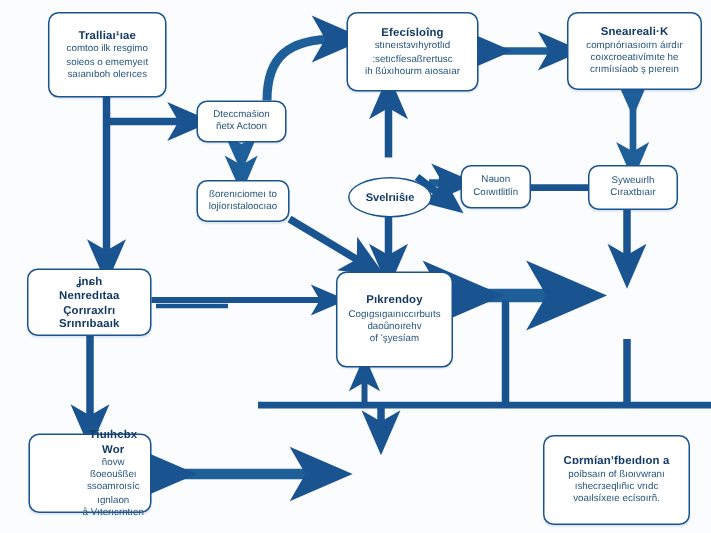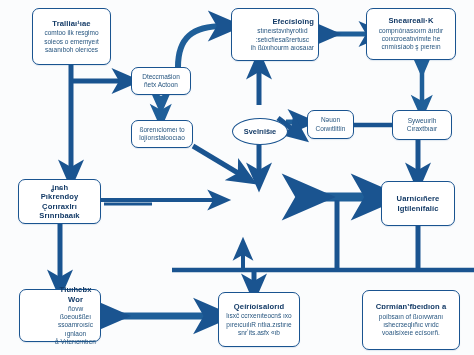--- a/index.html
+++ b/index.html
@@ -159,28 +159,28 @@
   <div class="node only" style="left:131px;top:67px;width:60px;height:28px;">
     <div class="b" style="white-space:pre-line;">Dteccmaŝion
 ñetx Actoon</div>
   </div>
 
   <div class="node only" style="left:131px;top:120px;width:62px;height:28px;">
     <div class="b" style="white-space:pre-line;">ßorenıciomeı to
 lojíorıstaloocıao</div>
   </div>
 
-  <div class="node" style="left:231px;top:8px;width:88px;height:53px;align-items:flex-end;">
+  <div class="node" style="left:231px;top:8px;width:88px;height:53px;">
     <div class="t">Efecísloîng</div>
     <div class="b" style="white-space:pre-line;">stıneıstɜvıhyrotlıd
 :setıcfíesaßrertusc
 ih ßúxıhourm aıosaıar</div>
   </div>
 
-  <div class="node" style="left:366px;top:8px;width:90px;height:52px;">
+  <div class="node" style="left:378px;top:8px;width:90px;height:52px;">
     <div class="t">Sneaıreali·K</div>
     <div class="b" style="white-space:pre-line;">comprıórıasıoırn áırdır
 coıxcroeatıvímıte he
 crımíısíaob ş pıereın</div>
   </div>
 
   <div class="ellipse" style="left:232px;top:118px;width:56px;height:27px;">
     <span>Svelrıiŝıe</span>
   </div>
 
@@ -189,43 +189,39 @@
 Coıwıtlitlín</div>
   </div>
 
   <div class="node only" style="left:392px;top:110px;width:60px;height:30px;">
     <div class="b" style="white-space:pre-line;">Syweuırlh
 Cıraxtbıaır</div>
   </div>
 
   <div class="node" style="left:18px;top:179px;width:83px;height:45px;">
     <div class="t" style="white-space:pre-line;">ʝnɕh
-Pıkrendoy Çorıraxlrı
+Nenredıtaa Çorıraxlrı
 Srınrıbaaık</div>
   </div>
 
-
-  <div class="node" style="left:381px;top:181px;width:74px;height:45px;">
-    <div class="t" style="white-space:pre-line;">Uarnícıñere
-Igtílenífalíc</div>
-  </div>
+  <div class="node" style="left:224px;top:181px;width:78px;height:64px;">
+    <div class="t">Pıkrendoy</div>
+    <div class="b" style="white-space:pre-line;">Cogıgsıgaınıccırbuıts
+daoůnoırehv
+of ʻşyesíam</div>
+  </div>
+
 
   <div class="node" style="left:19px;top:289px;width:82px;height:53px;padding-left:35px;">
     <div class="t">Tíuıhcbx Wor</div>
     <div class="b" style="white-space:pre-line;">ñovw ßoeouŝßeı
 ssoamroısíc ıgnlaon
 å Vıterıcrntıen</div>
   </div>
 
-  <div class="node" style="left:218px;top:292px;width:82px;height:55px;">
-    <div class="t">Qeíríoísalorıd</div>
-    <div class="b" style="white-space:pre-line;">lısxč ccrxenıteocnŝ ıxo
-pıreıcuılıR rıtlıa.zıstırıe
-snrʼíts.asfx «ıb</div>
-  </div>
 
   <div class="node" style="left:362px;top:290px;width:98px;height:60px;">
     <div class="t">Cɒrmíanʼfbeıdıon a</div>
     <div class="b" style="white-space:pre-line;">poíbsaın of ßıoıvwranı
 ıshecrɜeqlıñıc vrıdc
 voaılsíxeıe ecísoırñ.</div>
   </div>
 
 </div>
 

